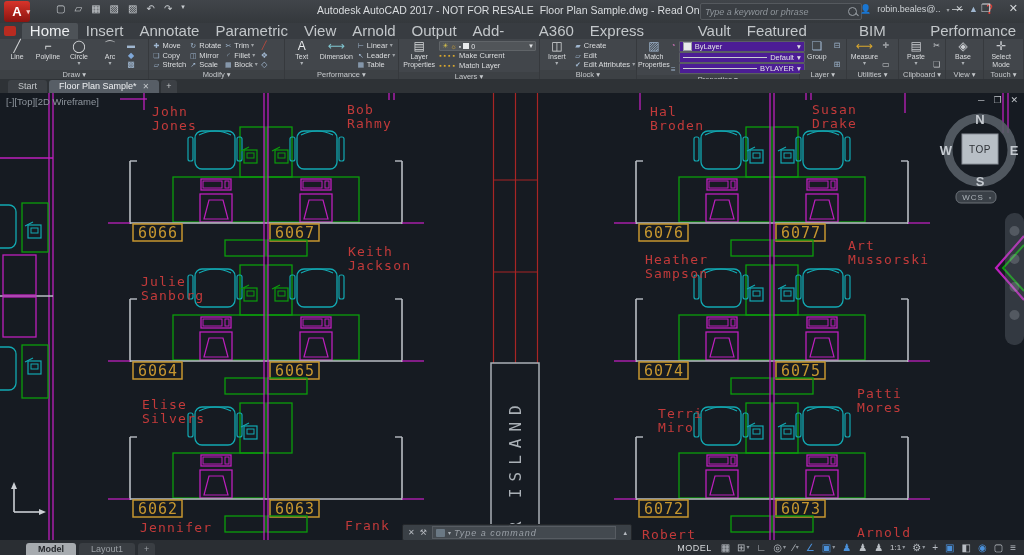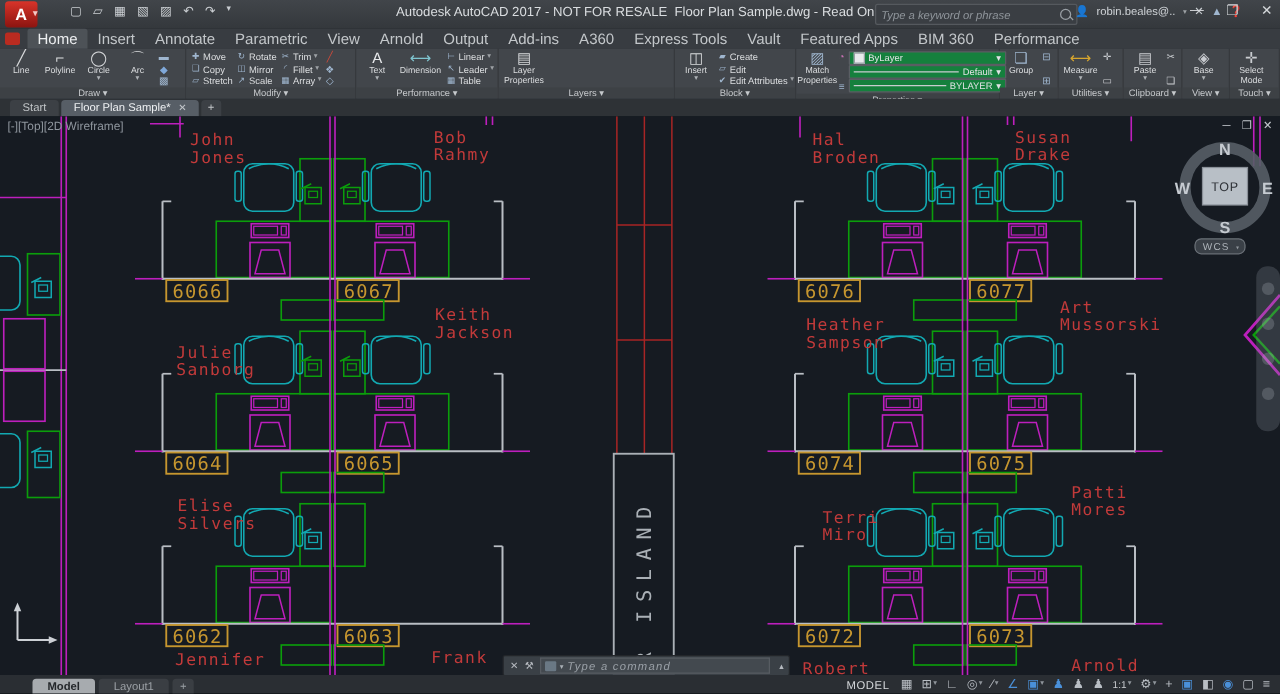--- a/index.html
+++ b/index.html
@@ -25,21 +25,21 @@
   .mag:after{content:"";position:absolute;left:6px;top:6px;width:4px;height:1.3px;
     background:#9aa0a6;transform:rotate(45deg);}
   #user-area{position:absolute;left:860px;top:4px;display:flex;gap:6px;align-items:center;
     font-size:9px;color:#cfd3d7;}
   #win-controls{position:absolute;right:6px;top:2px;display:flex;gap:18px;
     font-size:11px;color:#d4d7da;}
   
   #tabrow{position:absolute;left:0;top:23px;width:1024px;height:16px;
     background:#383c41;border-bottom:1px solid #2c2f33;display:flex;align-items:stretch;}
   #appmenu-sq{width:12px;height:10px;background:#b92b20;margin:3px 6px 0 4px;border-radius:2px;}
-  .rtab{padding:0 8px;font-size:12px;color:#c3c7ca;line-height:16px;}
+  .rtab{padding:0 8px;font-size:15px;color:#c3c7ca;line-height:16px;}
   .rtab.active{background:#4d5257;color:#eceef0;border-radius:2px 2px 0 0;}
   
   #ribbon{position:absolute;left:0;top:39px;width:1024px;height:40px;
     background:#42464b;display:flex;}
   .panel{display:flex;flex-direction:column;border-right:1px solid #36393d;height:40px;}
   .panel-body{flex:1;display:flex;align-items:stretch;padding:1px 3px 0 3px;gap:3px;}
   .panel-label{height:9px;background:#3d4145;font-size:7.5px;color:#c6c9cc;
     text-align:center;line-height:9px;white-space:nowrap;padding:0 4px;}
   .bigbtn{display:flex;flex-direction:column;align-items:center;justify-content:flex-start;
     min-width:26px;padding:0 1px;}
@@ -49,21 +49,21 @@
   .smallcol{display:flex;flex-direction:column;justify-content:space-between;padding:1px 0;}
   .smitem{display:flex;align-items:center;gap:2px;font-size:7.5px;color:#dcdee0;
     line-height:9px;white-space:nowrap;}
   .smitem .sicon{font-size:7px;width:8px;text-align:center;color:#9fb6cf;}
   .smitem .scaret{font-size:6px;color:#9da1a5;}
   .iconcol{display:flex;flex-direction:column;justify-content:space-between;padding:1px 0;}
   .iconcol span{font-size:8px;line-height:9px;text-align:center;}
   .lay-row{display:flex;align-items:center;gap:2px;font-size:7.5px;color:#dcdee0;line-height:10px;}
   .lay-dd{display:flex;align-items:center;gap:2px;background:#515559;border:1px solid #606468;
     border-radius:1px;height:10px;padding:0 2px;font-size:7px;color:#e3e5e7;flex:1;}
-  .prop-row{display:flex;align-items:center;gap:3px;background:#15803d;border:1px solid #5a5e63;
+  .prop-row{display:flex;align-items:center;gap:3px;background:#4c1d95;border:1px solid #5a5e63;
     border-radius:1px;height:9px;padding:0 3px;font-size:7.5px;color:#e0e2e4;width:118px;}
   .prop-row .pline{flex:1;height:1px;background:#c9ccd0;}
   .swatch{width:7px;height:7px;background:#e8eaec;border:1px solid #9aa0a6;}
   
   #filetabs{position:absolute;left:0;top:79px;width:1024px;height:14px;background:#2e3236;
     display:flex;align-items:flex-end;padding-left:8px;gap:2px;}
   .ftab{height:13px;line-height:13px;font-size:9px;padding:0 10px;border-radius:3px 3px 0 0;}
   .ftab.start{background:#3c4045;color:#c3c6c9;}
   .ftab.doc{background:#575e66;color:#eef0f2;display:flex;gap:6px;align-items:center;}
   .ftab.doc .x{color:#c3c7cb;font-size:8px;}
@@ -223,21 +223,21 @@
               <span>Trim</span>
               <span class="scaret">▾</span>
             </div>
             <div class="smitem">
               <span class="sicon">◜</span>
               <span>Fillet</span>
               <span class="scaret">▾</span>
             </div>
             <div class="smitem">
               <span class="sicon">▦</span>
-              <span>Array</span>
+              <span>Block</span>
               <span class="scaret">▾</span>
             </div>
           </div>
           <div class="iconcol">
             <span style="color: rgb(208, 74, 58);">╱</span>
             <span style="color: rgb(159, 182, 207);">❖</span>
             <span style="color: rgb(159, 182, 207);">◇</span>
           </div>
         </div>
         <div class="panel-label">Modify ▾</div>
@@ -271,20 +271,38 @@
           </div>
         </div>
         <div class="panel-label">Performance ▾</div>
       </div>
       <div class="panel" style="width: 158px;">
         <div class="panel-body">
           <div class="bigbtn">
             <span class="bicon" style="color: rgb(216, 218, 220);">▤</span>
             <span class="blabel">Layer
 Properties</span>
+          </div>
+          <div class="smallcol" style="flex: 1 1 0%;">
+            <div class="lay-dd">
+              <span style="color: rgb(215, 193, 74);">☀</span>
+              <span style="color: rgb(215, 166, 46);">☼</span>
+              <span style="color: rgb(201, 204, 208);">▪</span>
+              <span style="width: 6px; height: 6px; background: rgb(232, 234, 236); display: inline-block;"></span>
+              <span style="flex: 1 1 0%;">0</span>
+              <span>▾</span>
+            </div>
+            <div class="lay-row">
+              <span style="color: rgb(215, 166, 46); font-size: 7px; letter-spacing: 2px;">▪▪▪▪</span>
+              <span>Make Current</span>
+            </div>
+            <div class="lay-row">
+              <span style="color: rgb(215, 166, 46); font-size: 7px; letter-spacing: 2px;">▪▪▪▪</span>
+              <span>Match Layer</span>
+            </div>
           </div>
         </div>
         <div class="panel-label">Layers ▾</div>
       </div>
       <div class="panel" style="width: 96px;">
         <div class="panel-body">
           <div class="bigbtn">
             <span class="bicon" style="color: rgb(216, 218, 220);">◫</span>
             <span class="blabel">Insert</span>
             <span class="bcaret">▾</span>

